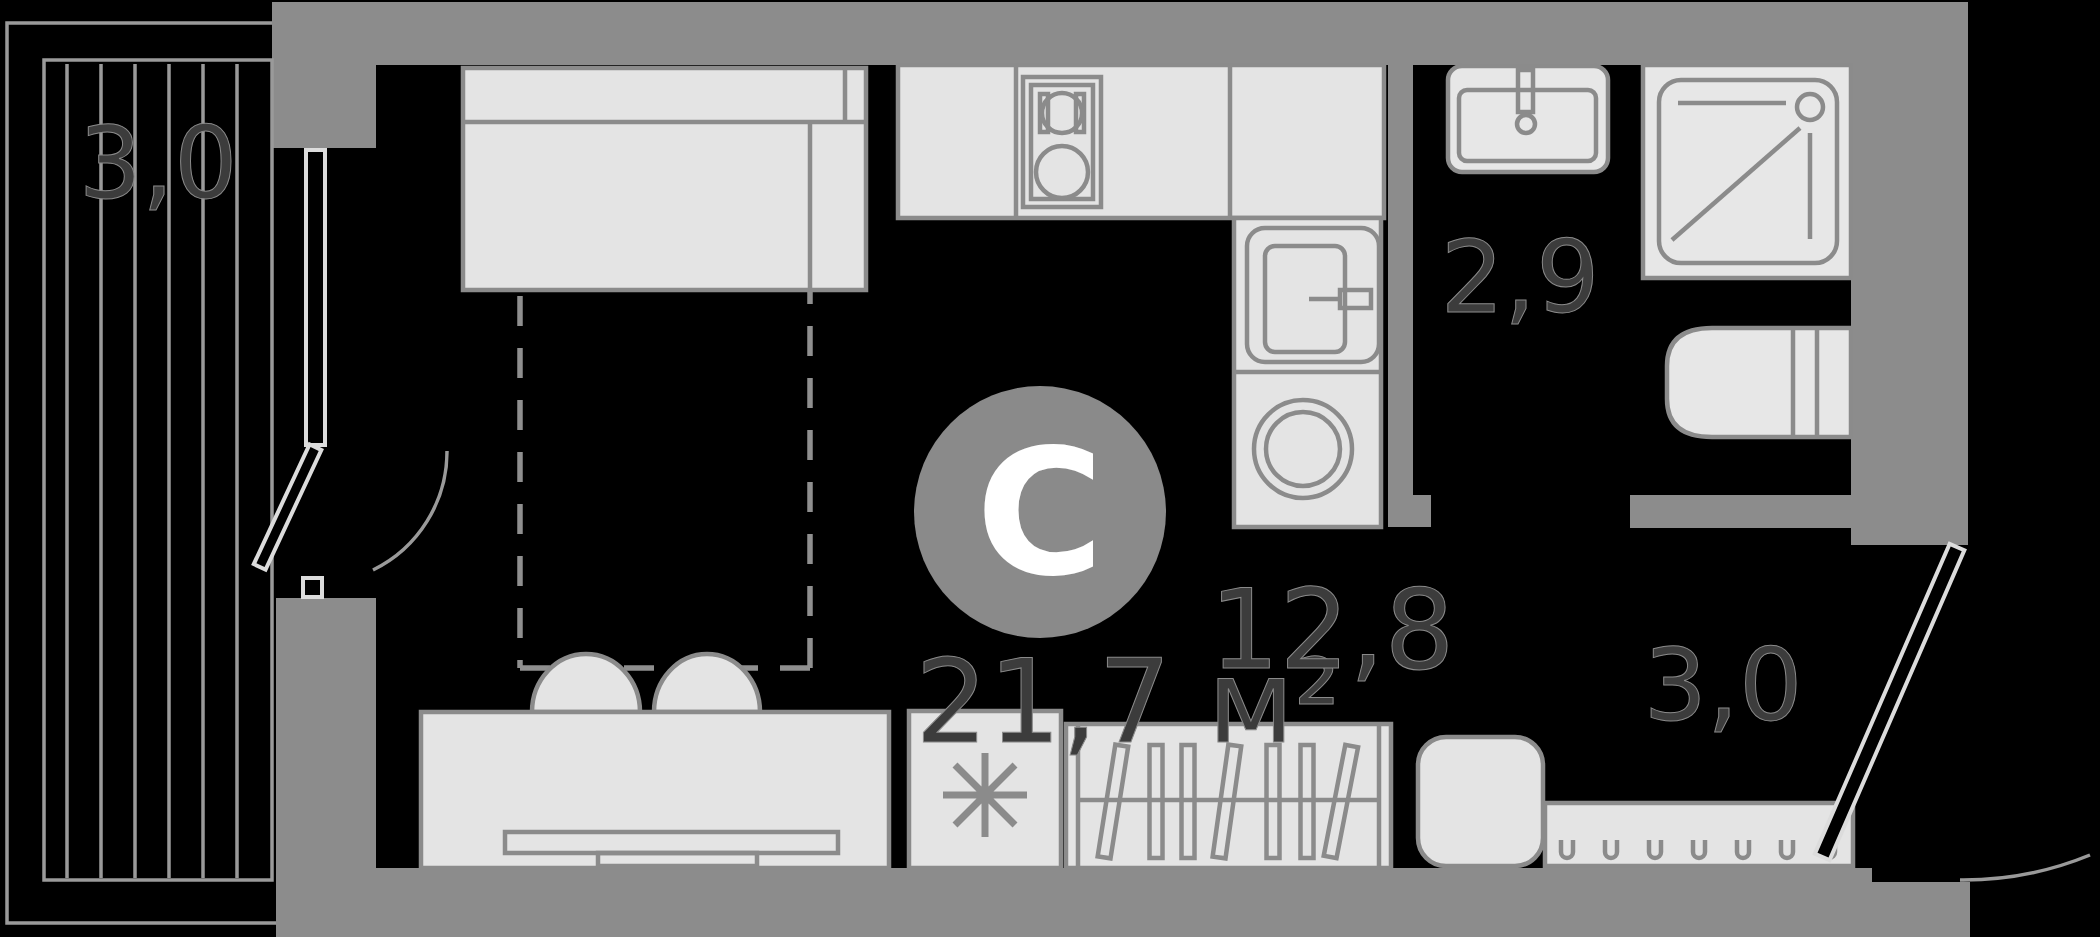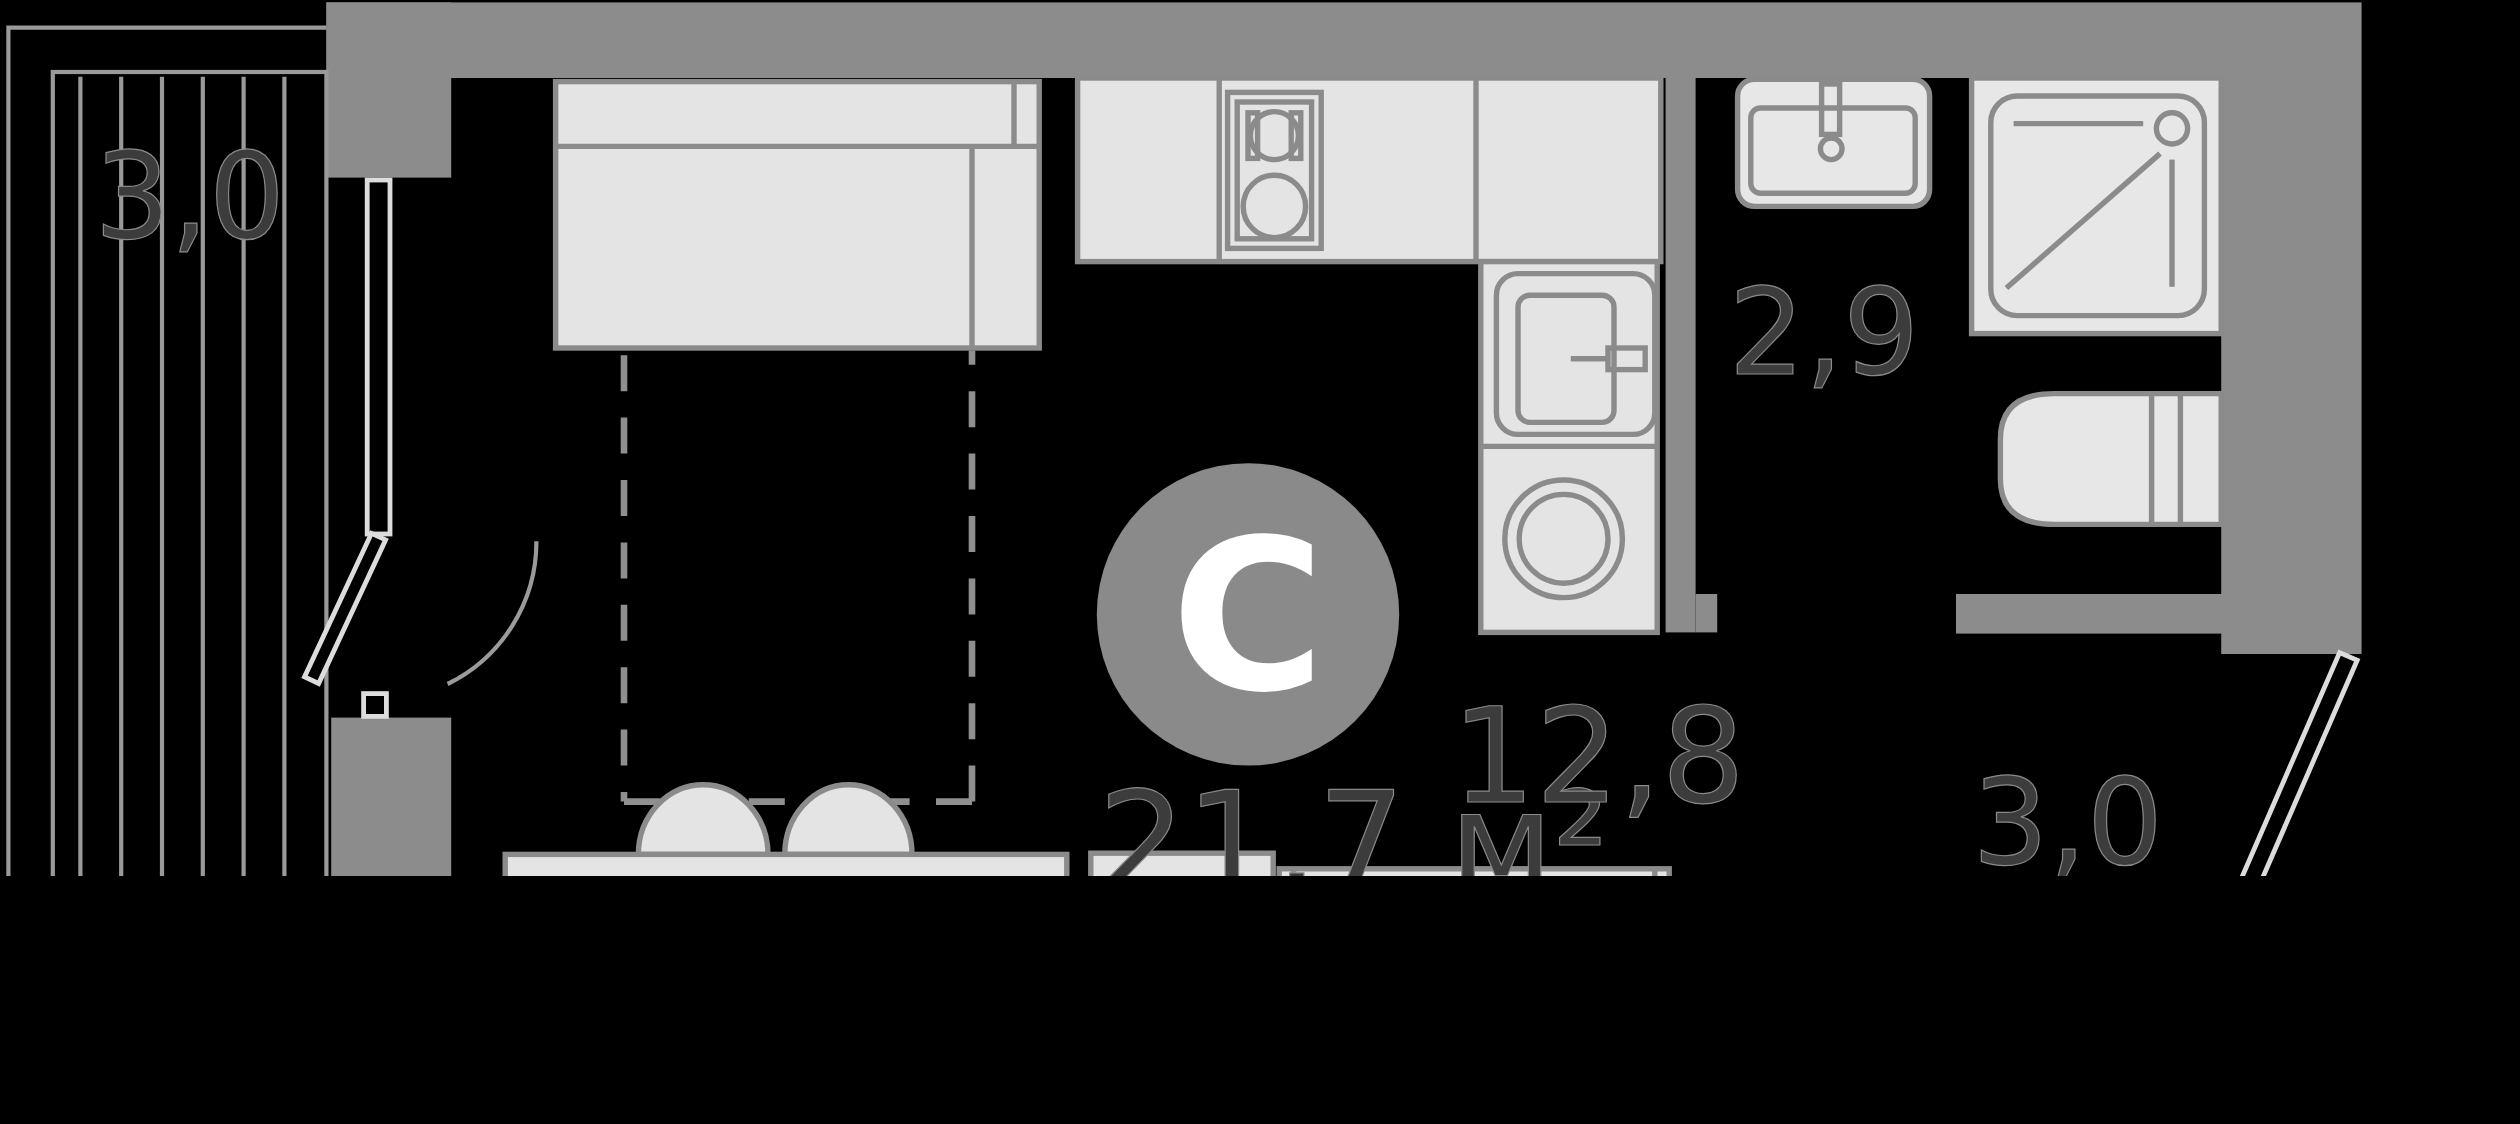--- a/index.html
+++ b/index.html
@@ -1,16 +1,16 @@
 <!DOCTYPE html>
 <html><head>
 <meta charset="utf-8">
 <style>
   html,body{margin:0;padding:0;background:#000;}
-  #stage{position:relative;width:2100px;height:730px;background:#15803d;overflow:hidden;
+  #stage{position:relative;width:2100px;height:937px;background:#15803d;overflow:hidden;
          font-family:"DejaVu Sans","Liberation Sans",sans-serif;}
   svg{position:absolute;left:0;top:0;}
   .lbl{fill:#3c3c3c;stroke:#8a8a8a;stroke-width:1px;font-family:"DejaVu Sans","Liberation Sans",sans-serif;}
   .wall{fill:#8c8c8c;}
   .furn{fill:#e4e4e4;stroke:#8b8b8b;stroke-width:4.5;}
   .fix{fill:#e7e7e7;stroke:#8b8b8b;stroke-width:4.5;}
   .ln{stroke:#8b8b8b;stroke-width:4.5;fill:none;}
   .bln{stroke:#9a9a9a;stroke-width:3.5;fill:none;}
   .doorln{stroke:#dcdcdc;stroke-width:4;fill:#000;}
 </style>

